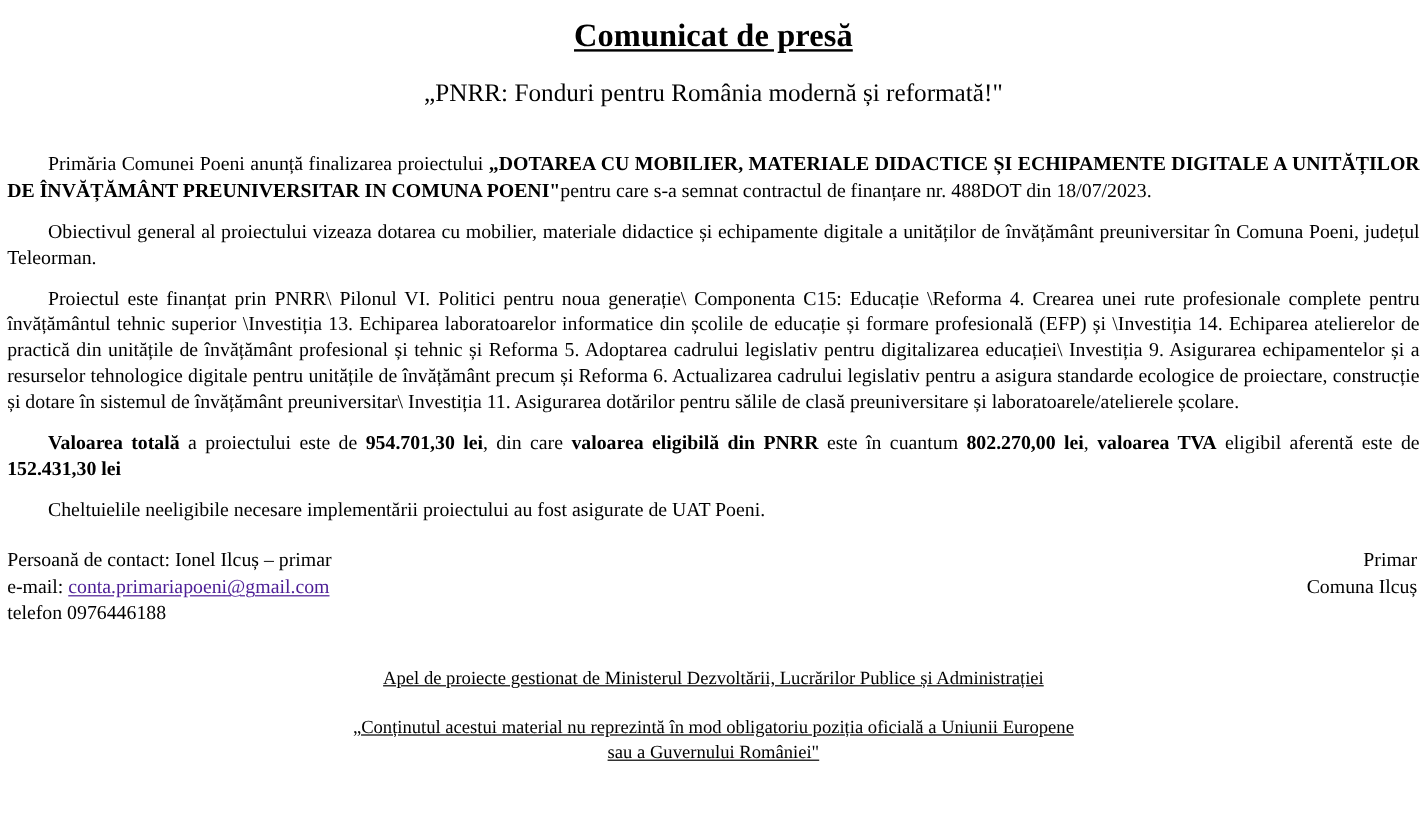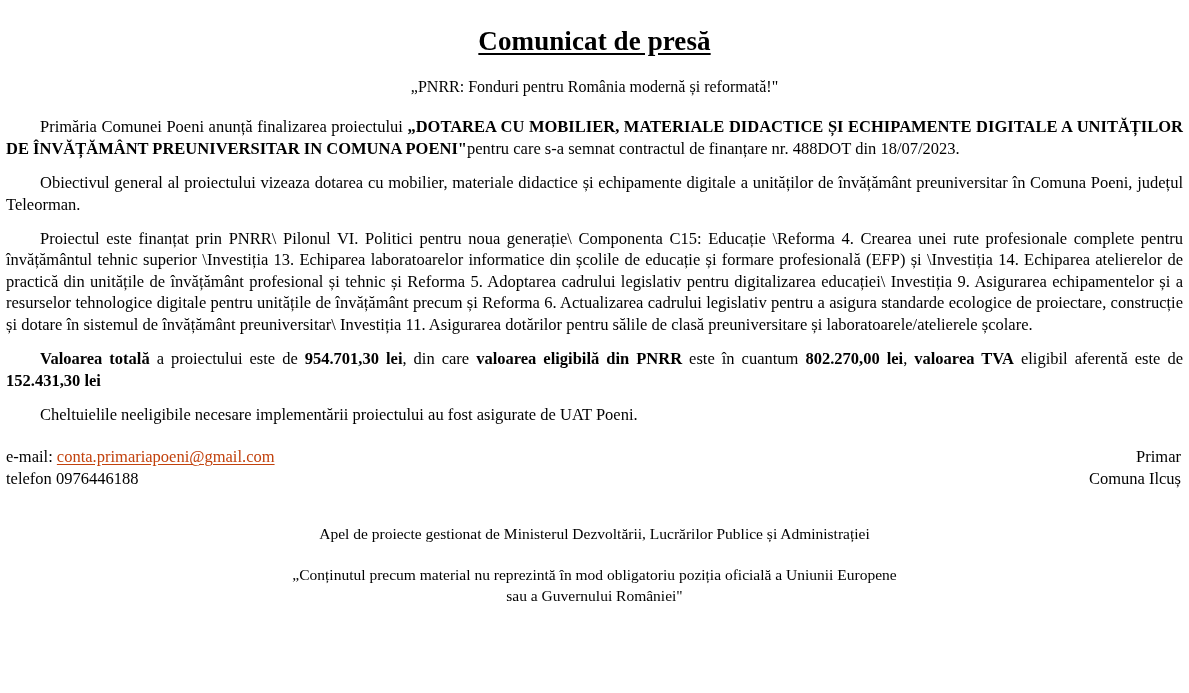--- a/index.html
+++ b/index.html
@@ -13,47 +13,47 @@
     height: 693px;
     overflow: hidden;
     font-family: "Liberation Serif", "DejaVu Serif", serif;
     color: #000000;
     -webkit-font-smoothing: antialiased;
   }
   .page {
     width: 1189px;
     height: 693px;
     box-sizing: border-box;
-    padding: 20px 6px 0 6px;
+    padding: 8px 6px 0 6px;
     position: relative;
   }
 
   
   .doc-title {
     text-align: center;
     font-size: 27px;
     font-weight: bold;
     line-height: 1.15;
     margin: 6px 0 0 0;
     letter-spacing: 0.1px;
   }
   .doc-title span {
     text-decoration: underline;
     text-underline-offset: 3px;
   }
   .doc-subtitle {
     text-align: center;
-    font-size: 16px;
+    font-size: 21px;
     line-height: 1.2;
     margin: 20px 0 0 0;
   }
 
   
   .body-block {
-    margin-top: 20px;
+    margin-top: 36px;
   }
   p.para {
     text-align: justify;
     text-justify: inter-word;
     font-size: 16.5px;
     line-height: 1.30;
     margin: 0 0 13px 0;
     text-indent: 34px;
     hyphens: none;
   }
@@ -62,42 +62,42 @@
 
   
   .contact-block {
     margin-top: 21px;
     font-size: 16.5px;
     line-height: 1.33;
     position: relative;
   }
   .contact-line { white-space: nowrap; }
   a.link {
-    color: #c2410c;
+    color: #4c1d95;
     text-decoration: underline;
     text-underline-offset: 2px;
   }
   .signature {
     position: absolute;
     right: 2px;
     top: 0;
     text-align: right;
     font-weight: normal;
     font-size: 16.5px;
     line-height: 1.33;
   }
 
   
   .footer {
     margin-top: 34px;
     text-align: center;
     font-size: 15.5px;
     line-height: 1.35;
   }
-  .footer-group { margin-bottom: 20px; }
+  .footer-group { margin-bottom: 20px; text-decoration: underline; }
   .footer-group:last-child { margin-bottom: 0; }
   .footer-line { display: block; }
 </style>
 </head>
 <body>
 
 <div class="page">
 
   <h1 class="doc-title"><span>Comunicat de presă</span></h1>
 
@@ -112,35 +112,36 @@
 
     <p class="para">Proiectul este finanțat prin PNRR\ Pilonul VI. Politici pentru noua generație\ Componenta C15: Educație \Reforma 4. Crearea unei rute profesionale complete pentru învățământul tehnic superior \Investiția 13. Echiparea laboratoarelor informatice din școlile de educație și formare profesională (EFP) și \Investiția 14. Echiparea atelierelor de practică din unitățile de învățământ profesional și tehnic și Reforma 5. Adoptarea cadrului legislativ pentru digitalizarea educației\ Investiția 9. Asigurarea echipamentelor și a resurselor tehnologice digitale pentru unitățile de învățământ precum și Reforma 6. Actualizarea cadrului legislativ pentru a asigura standarde ecologice de proiectare, construcție și dotare în sistemul de învățământ preuniversitar\ Investiția 11. Asigurarea dotărilor pentru sălile de clasă preuniversitare și laboratoarele/atelierele școlare.</p>
 
     <p class="para"><span class="b">Valoarea totală</span><span> a proiectului este de </span><span class="b">954.701,30 lei</span><span>, din care </span><span class="b">valoarea eligibilă din PNRR</span><span> este în cuantum </span><span class="b">802.270,00 lei</span><span>, </span><span class="b">valoarea TVA</span><span> eligibil aferentă este de </span><span class="b">152.431,30 lei</span></p>
 
     <p class="para">Cheltuielile neeligibile necesare implementării proiectului au fost asigurate de UAT Poeni.</p>
 
   </div>
 
   <div class="contact-block">
+    <div class="contact-line">Persoană de contact: Ionel Ilcuș – primar</div>
     <div class="contact-line"><span>e-mail: </span><a class="link" href="#">conta.primariapoeni@gmail.com</a></div>
     <div class="contact-line">telefon 0976446188</div>
 
     <div class="signature">
       <div>Primar</div>
       <div>Comuna Ilcuș</div>
     </div>
   </div>
 
   <div class="footer">
 
     <div class="footer-group">
       <span class="footer-line">Apel de proiecte gestionat de Ministerul Dezvoltării, Lucrărilor Publice și Administrației</span>
     </div>
 
     <div class="footer-group">
-      <span class="footer-line">„Conținutul precum material nu reprezintă în mod obligatoriu poziția oficială a Uniunii Europene</span>
+      <span class="footer-line">„Conținutul acestui material nu reprezintă în mod obligatoriu poziția oficială a Uniunii Europene</span>
       <span class="footer-line">sau a Guvernului României"</span>
     </div>
 
   </div>
 
 </div>
 
 </body></html>

